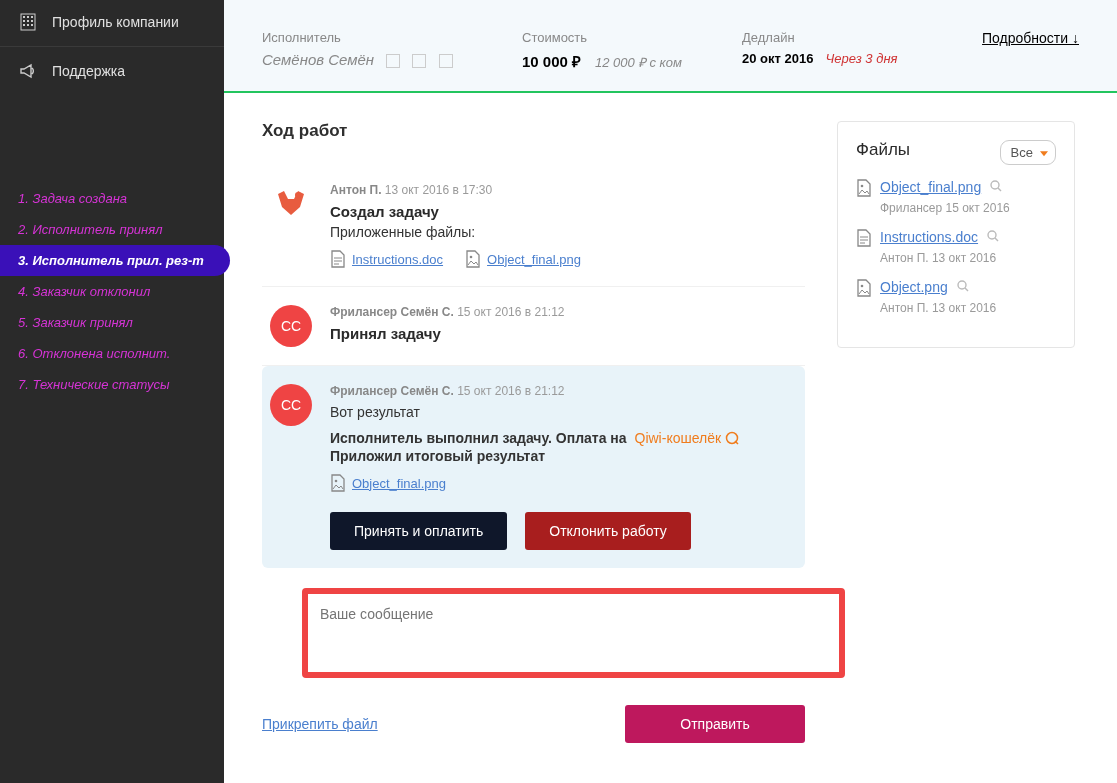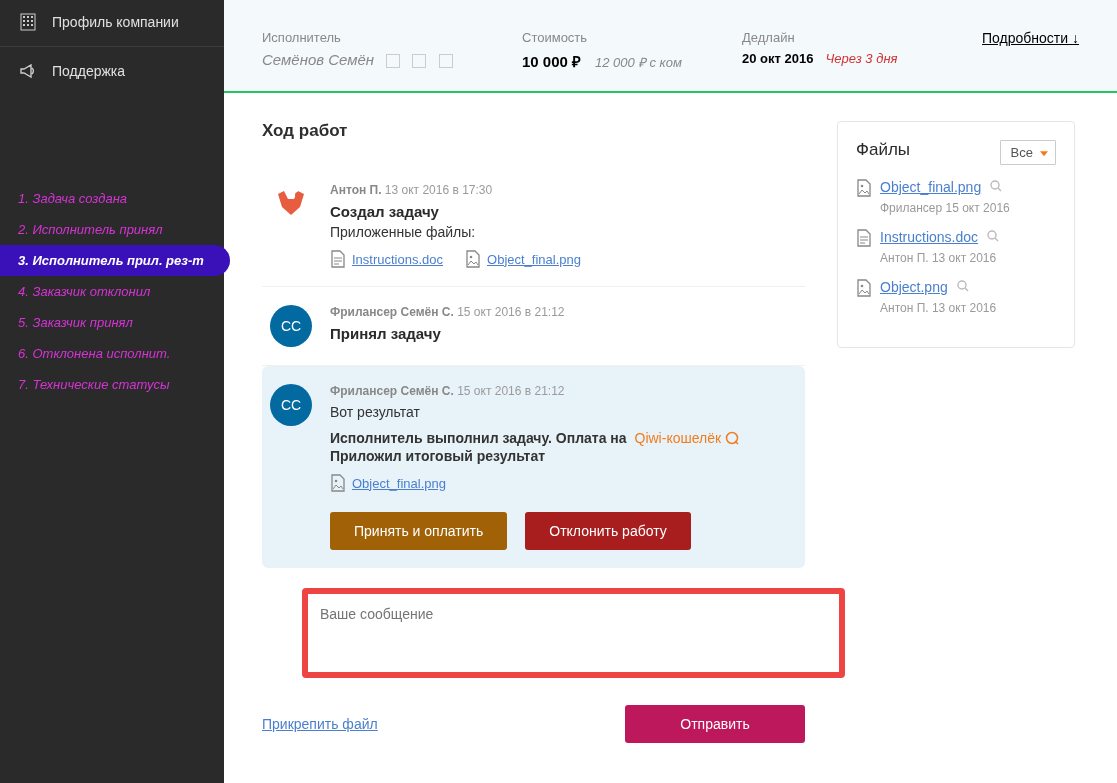--- a/index.html
+++ b/index.html
@@ -31,50 +31,50 @@
   .details-link { margin-left: auto; color: #000000; text-decoration: underline; cursor: pointer; font-size: 14px; }
   
   .content { display: flex; padding: 28px 4px 0 38px; flex: 1; }
   .feed-col { flex: 1; max-width: 570px; }
   .section-title { font-size: 17px; color: #2f2f2f; margin-bottom: 24px; }
   
   .feed-item { display: flex; padding: 18px 18px 18px 8px; border-bottom: 1px solid #f0f0f0; }
   .feed-item.highlight { background: #e8f3f9; border-radius: 6px; border-bottom: none; margin-bottom: 20px; }
   .avatar { width: 42px; height: 42px; border-radius: 50%; margin-right: 18px; flex-shrink: 0; display: inline-flex; align-items: center; justify-content: center; font-size: 14px; color: #fff; font-weight: 500; }
   .avatar.fox { background: transparent; }
-  .avatar.cc { background: #0369a1; }
+  .avatar.cc { background: #ef4444; }
   .feed-body { flex: 1; }
   .feed-meta { color: #9a9a9a; font-size: 12px; margin-bottom: 6px; }
   .feed-author { color: #888; font-weight: 600; }
   .feed-title { font-size: 15px; font-weight: 600; color: #2a2a2a; margin-bottom: 4px; }
   .feed-text { font-size: 14px; color: #333; }
   .feed-sub { font-size: 14px; color: #333; margin-top: 2px; }
   .attachments { margin-top: 10px; display: flex; gap: 22px; flex-wrap: wrap; }
   .attach { display: inline-flex; align-items: center; gap: 6px; }
   .attach-link { color: #4a7fce; text-decoration: underline; cursor: pointer; }
   .file-ico { display: inline-flex; width: 16px; height: 18px; }
   .payment-row { font-size: 14px; font-weight: 600; margin-top: 10px; }
   .qiwi { color: #f07c1d; font-weight: 400; margin-left: 4px; }
   .action-row { display: flex; gap: 18px; margin-top: 20px; }
   .btn { padding: 11px 24px; border: none; border-radius: 3px; color: #fff; font-size: 14px; cursor: pointer; }
-  .btn-green { background: #a16207; }
+  .btn-green { background: #0f172a; }
   .btn-red { background: #a81e1e; }
   .btn-orange { background: #be185d; width: 180px; }
   
   .composer { margin-top: 10px; }
   .composer textarea { width: 100%; height: 90px; border: 6px solid #ef4444; border-radius: 4px; padding: 12px; font-size: 14px; font-family: inherit; resize: none; color: #888; margin-left: 40px; }
   .composer-row { display: flex; justify-content: space-between; align-items: center; margin-top: 24px; }
   .attach-file-link { color: #4a7fce; text-decoration: underline; cursor: pointer; font-size: 14px; }
   
   
   .aside { width: 238px; margin-left: 32px; margin-right: 38px; }
   .aside-box { border: 1px solid #e5e5e5; border-radius: 4px; padding: 18px; }
   .aside-head { display: flex; align-items: flex-start; justify-content: space-between; margin-bottom: 14px; }
   .aside-title { font-size: 17px; color: #2a2a2a; }
-  .select { border: 1px solid #ccc; border-radius: 1px; padding: 4px 22px 4px 10px; font-size: 13px; color: #555; position: relative; cursor: pointer; background: #fff; }
+  .select { border: 1px solid #ccc; border-radius: 9px; padding: 4px 22px 4px 10px; font-size: 13px; color: #555; position: relative; cursor: pointer; background: #fff; }
   .select::after { content: ""; position: absolute; right: 7px; top: 50%; transform: translateY(-35%); border-left: 4px solid transparent; border-right: 4px solid transparent; border-top: 5px solid #f07c1d; }
   .file-row { display: flex; align-items: flex-start; gap: 8px; margin-bottom: 4px; }
   .file-block { margin-bottom: 14px; }
   .file-name { color: #4a7fce; text-decoration: underline; cursor: pointer; font-size: 14px; }
   .file-meta { color: #9a9a9a; font-size: 12px; margin-left: 24px; }
   .mag { width: 14px; height: 14px; display: inline-flex; }
 </style>
 </head>
 <body>
 

